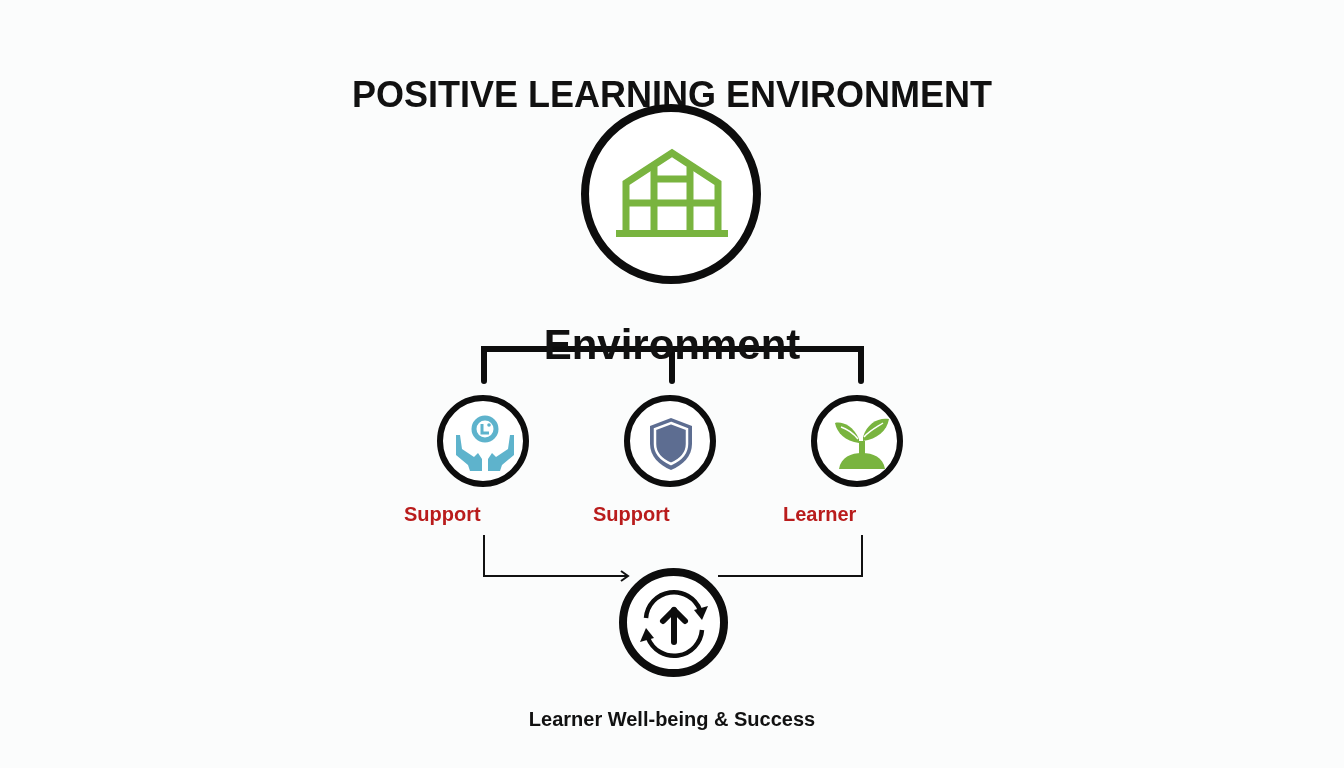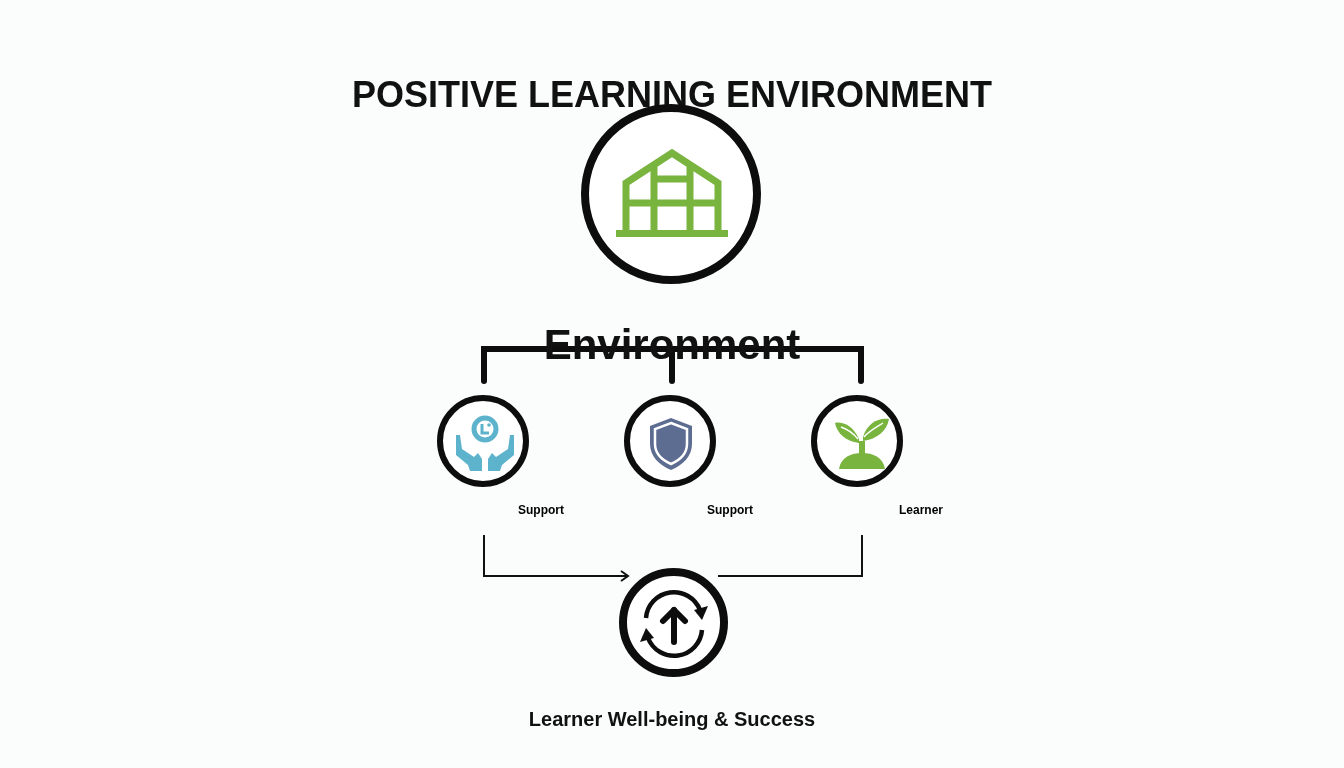--- a/index.html
+++ b/index.html
@@ -21,21 +21,21 @@
     }
     .hub-label {
       left: 0; width: 1344px; top: 288px; text-align: center;
       font-size: 42px; font-weight: bold; color: #111; margin-top: 33px;
     }
     .node-circle {
       width: 92px; height: 92px; border: 6px solid #0d0d0d; border-radius: 50%;
       background: #fff; box-sizing: border-box;
     }
     .node-label {
-      width: 160px; text-align: right; font-size: 12px; font-weight: bold; color: #000000;
+      width: 160px; text-align: left; font-size: 20px; font-weight: bold; color: #b91c1c;
     }
     .outcome-circle {
       left: 619px; top: 568px; width: 109px; height: 109px;
       border: 8px solid #0d0d0d; border-radius: 50%; background: #fff; box-sizing: border-box;
     }
     .outcome-label {
       left: 0; width: 1344px; top: 708px; text-align: center;
       font-size: 20px; font-weight: bold; color: #111;
     }
     svg { display: block; }

